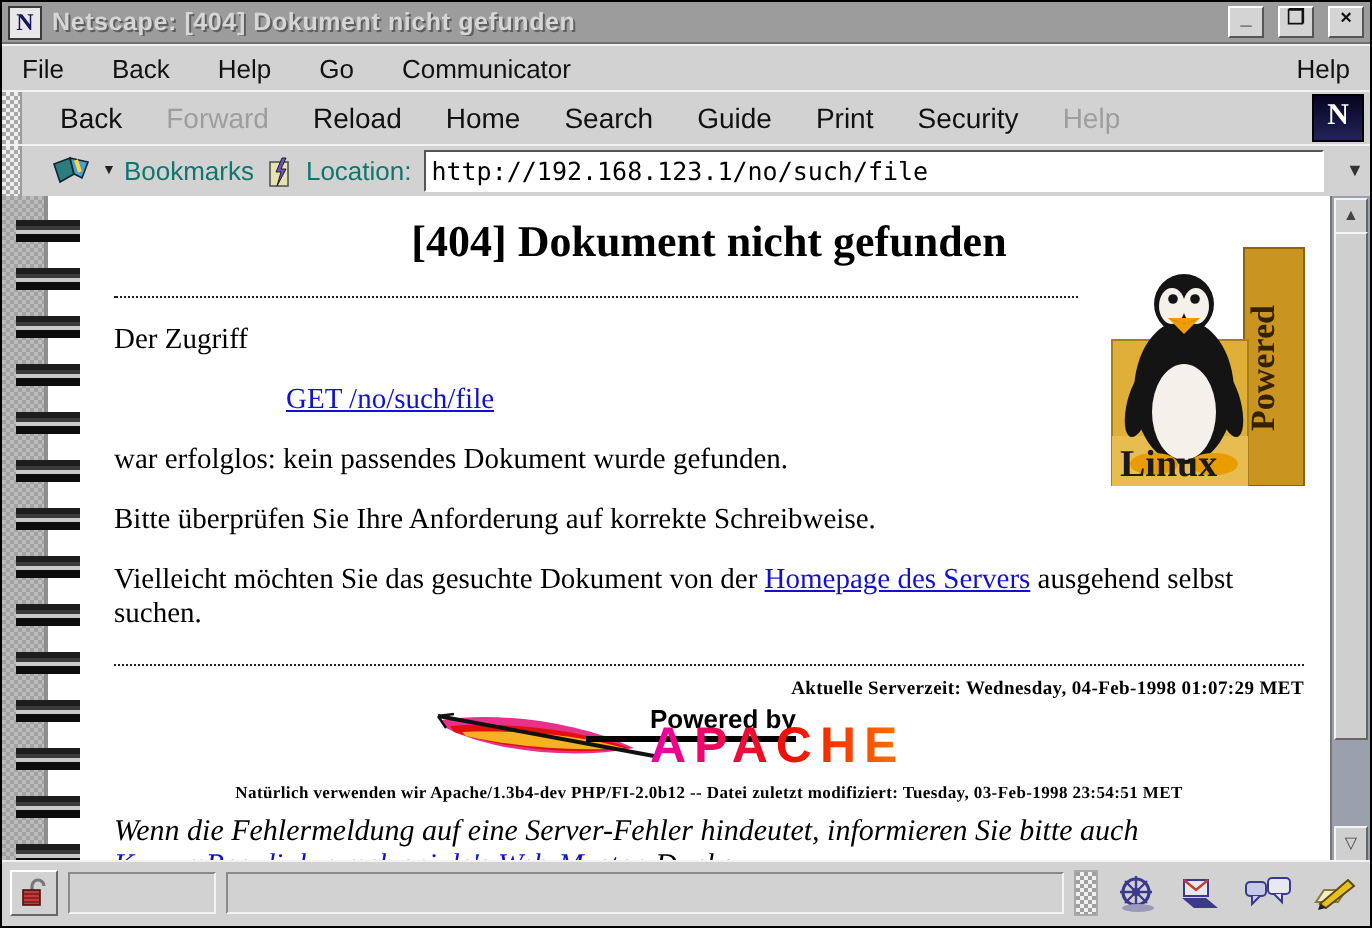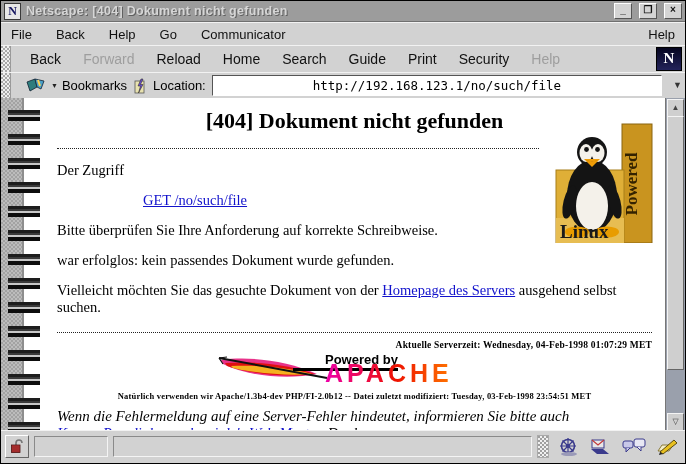--- a/index.html
+++ b/index.html
@@ -34,23 +34,23 @@
     border-top:1px solid #f2f2f2;border-bottom:1px solid #8a8a8a;display:flex;align-items:center;gap:6px;}
   .grip{width:9px;align-self:stretch;margin-right:8px;border-right:1px solid #9a9a9a;
     background:repeating-conic-gradient(#efefef 0% 25%,#a8a8a8 0% 50%) 0 0/4px 4px;cursor:grab;}
   .tb-btn{font-size:14px;color:#111;padding:3px 11px;cursor:pointer;white-space:nowrap;}
   .tb-btn.disabled{color:#9e9e9e;cursor:default;}
   .ns-logo{margin-left:auto;margin-right:3px;width:24px;height:22px;background:linear-gradient(#05051f,#23235a);
     border:1px solid #000;color:#fff;font:bold 15px/21px "Liberation Serif",serif;text-align:center;cursor:pointer;}
 
   .bm-chip{display:flex;align-items:center;gap:4px;cursor:pointer;}
   .bm-caret{font-size:7px;color:#222;}
-  .loc-label,.bm-label{font-size:13px;color:#000000;}
+  .loc-label,.bm-label{font-size:13px;color:#0f766e;}
   .url-input{flex:1;height:17px;margin-right:2px;border:1px solid #555;border-bottom-color:#fff;border-right-color:#fff;
-    background:#fff;font:12.5px "DejaVu Sans Mono",monospace;padding:1px 3px;color:#000;text-align:center;}
+    background:#fff;font:12.5px "DejaVu Sans Mono",monospace;padding:1px 3px;color:#000;}
   .loc-drop{width:15px;height:17px;font-size:9px;line-height:17px;text-align:center;color:#333;cursor:pointer;}
 
   
   .content{position:absolute;left:0;top:97px;right:0;height:334px;background:#fff;overflow:hidden;}
   .spiral{position:absolute;left:0;top:0;bottom:0;width:21px;
     background:repeating-conic-gradient(#bcbcbc 0% 25%,#a2a2a2 0% 50%) 0 0/4px 4px;
     border-right:2px solid #8e8e8e;}
   .rings{position:absolute;left:7px;top:2px;bottom:0;width:32px;
     background:repeating-linear-gradient(to bottom,transparent 0 10px,#1d1d1d 10px 13px,
       #3a3a3a 13px 15px,#c8c8c8 15px 17px,#0d0d0d 17px 21px,transparent 21px 24px);}
@@ -162,22 +162,22 @@
 
   <div class="content">
     <div class="spiral"></div>
     <div class="rings"></div>
 
     <div class="page">
       <div class="h1">[404] Dokument nicht gefunden</div>
       <hr class="dotted hr1">
       <p class="para">Der Zugriff</p>
       <p class="req"><a class="lnk">GET /no/such/file</a></p>
+      <p class="para">war erfolglos: kein passendes Dokument wurde gefunden.</p>
       <p class="para">Bitte überprüfen Sie Ihre Anforderung auf korrekte Schreibweise.</p>
-      <p class="para">war erfolglos: kein passendes Dokument wurde gefunden.</p>
       <p class="para"><span>Vielleicht möchten Sie das gesuchte Dokument von der </span><a class="lnk">Homepage des Servers</a><span> ausgehend selbst suchen.</span></p>
       <hr class="dotted hr2">
       <div class="servertime">Aktuelle Serverzeit: Wednesday, 04-Feb-1998 01:07:29 MET</div>
 
       <div class="apache-row">
         <div class="apache-group">
           <svg class="feather" width="120" height="30" viewBox="0 0 120 30">
             <path d="M4 6 C30 2, 70 6, 100 20 C70 26, 30 22, 6 10 Z" fill="#e8328a"></path>
             <path d="M8 9 C35 7, 70 10, 98 20 C68 24, 34 20, 10 12 Z" fill="#e01010"></path>
             <path d="M14 12 C40 11, 70 13, 95 20 C68 22, 38 19, 16 14 Z" fill="#f5b120"></path>

